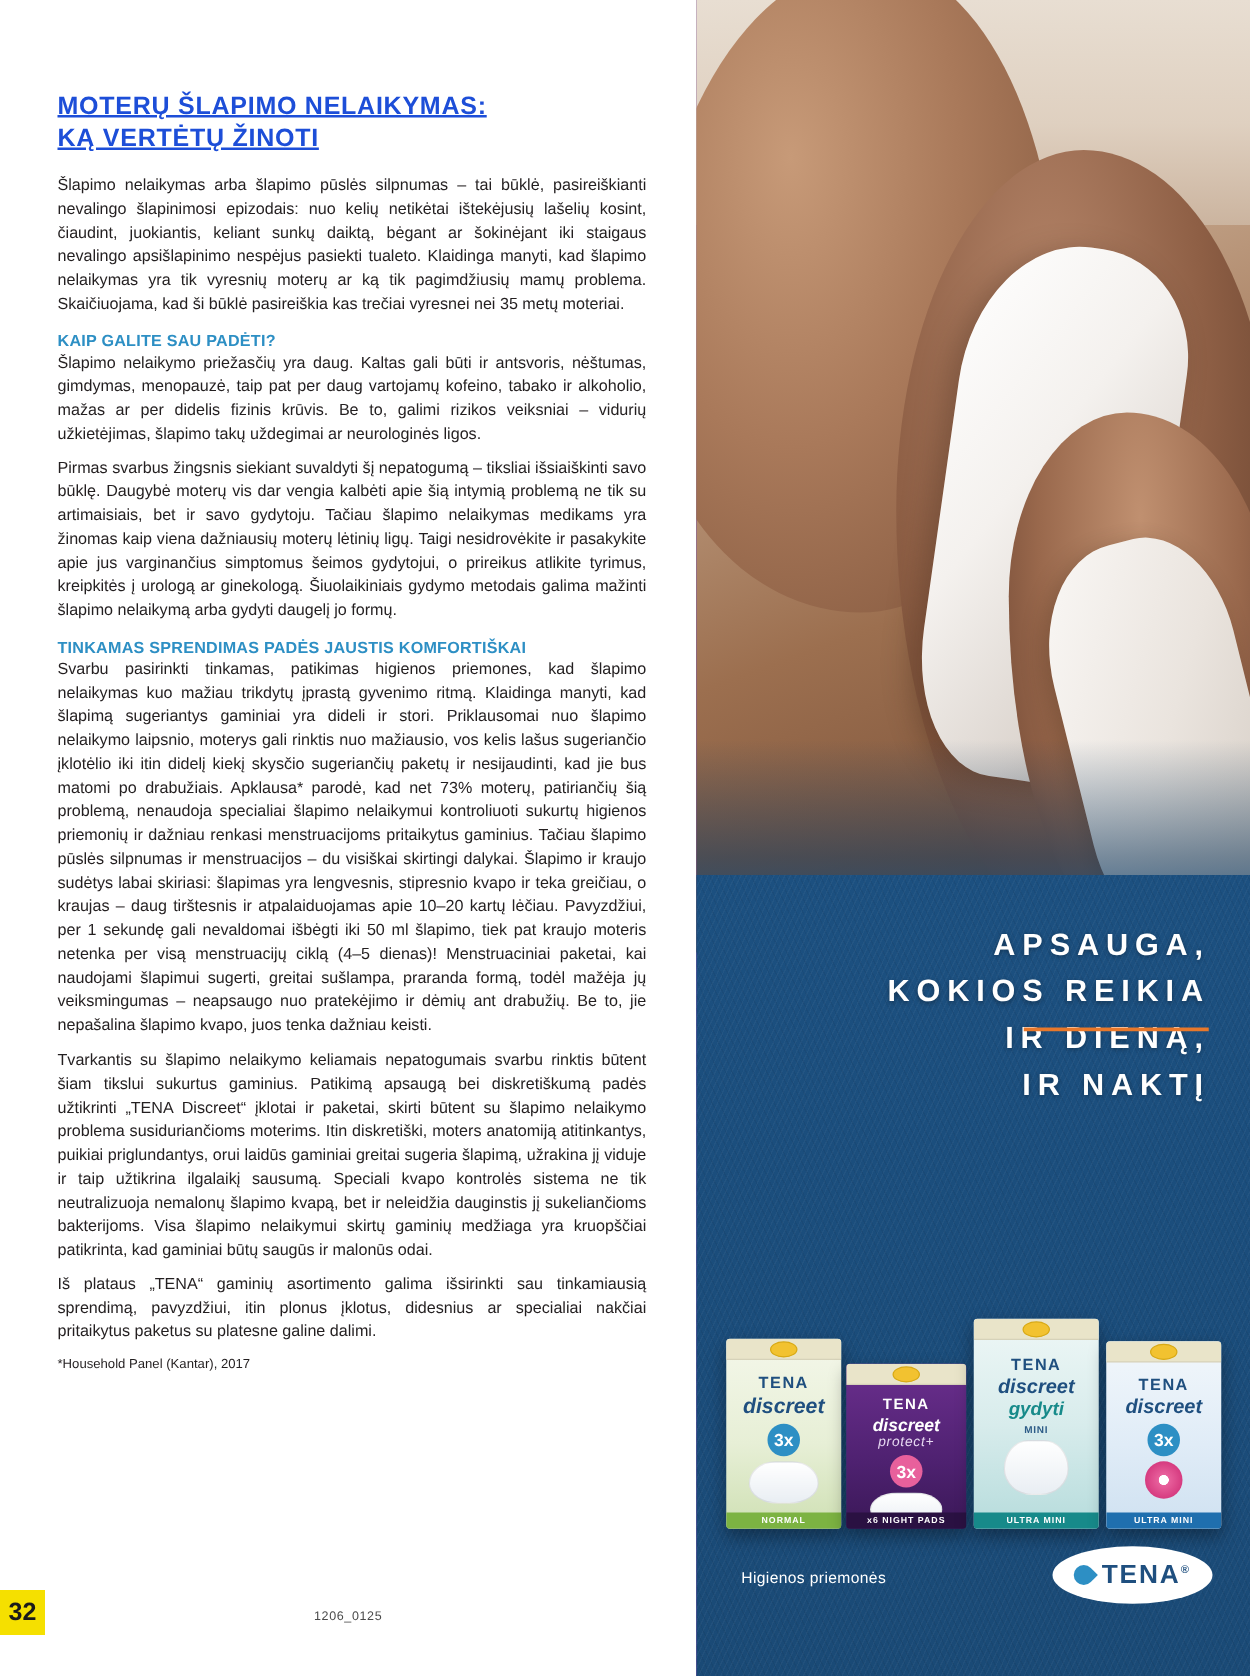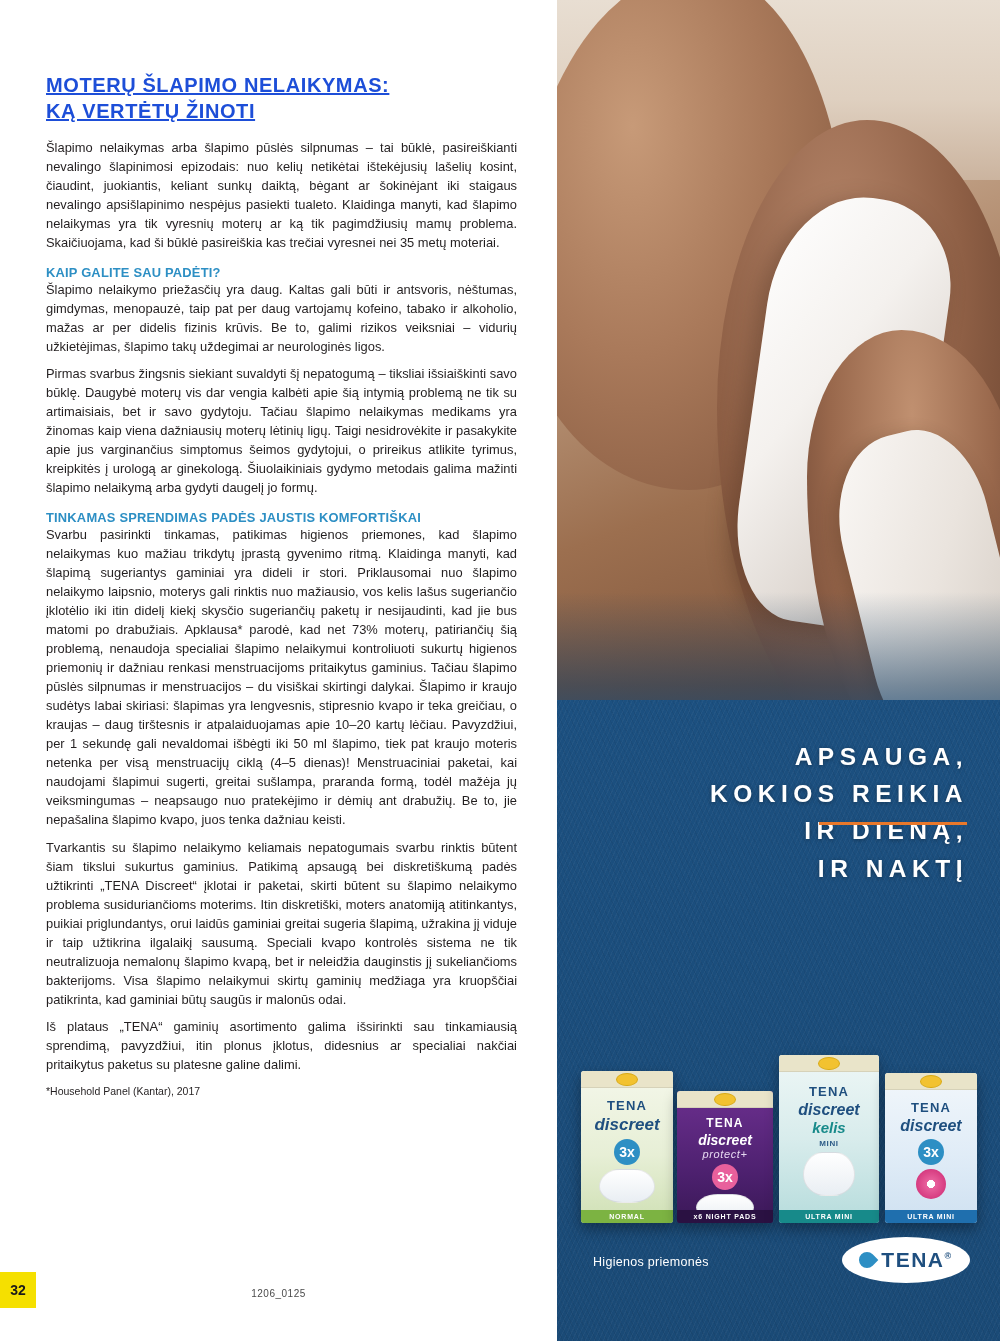--- a/index.html
+++ b/index.html
@@ -64,21 +64,21 @@
     position: absolute;
     left: 0;
     bottom: 33px;
     width: 36px;
     height: 36px;
     background: #f5e000;
     display: flex;
     align-items: center;
     justify-content: center;
     color: #1a1a1a;
-    font-size: 14px;
+    font-size: 20px;
     font-weight: bold;
   }
   .doc-code {
     position: absolute;
     left: 0;
     right: 0;
     bottom: 42px;
     text-align: center;
     color: #4a4a4a;
     font-size: 10px;
@@ -407,21 +407,21 @@
         <div class="pad-graphic" style="height:26px;"></div>
         <div class="pk-foot">x6 NIGHT PADS</div>
       </div>
 
       <div class="pack pack3">
         <div class="pk-top">
             <div class="pk-seal"></div>
           </div>
         <div class="pk-brand" style="font-size:13px;margin-top:12px;">TENA</div>
         <div class="pk-name" style="font-size:16px;margin-top:2px;">discreet</div>
-        <div class="pk-name" style="font-size:15px;color:#178a8a;">kelis</div>
+        <div class="pk-name" style="font-size:15px;color:#178a8a;">gydyti</div>
         <div class="pk-sub" style="margin-top:3px;font-size:8px;font-weight:bold;">MINI</div>
         <div class="pad-graphic" style="height:44px;width:52%;"></div>
         <div class="pk-foot">ULTRA MINI</div>
       </div>
 
       <div class="pack pack4">
         <div class="pk-top">
             <div class="pk-seal"></div>
           </div>
         <div class="pk-brand" style="font-size:13px;margin-top:10px;">TENA</div>

